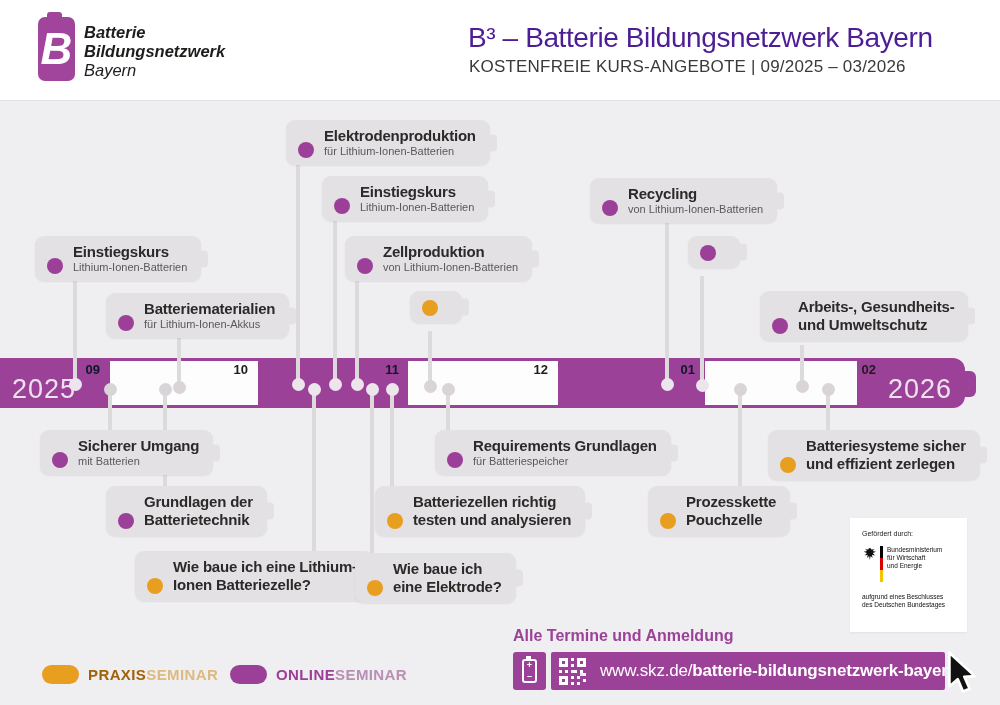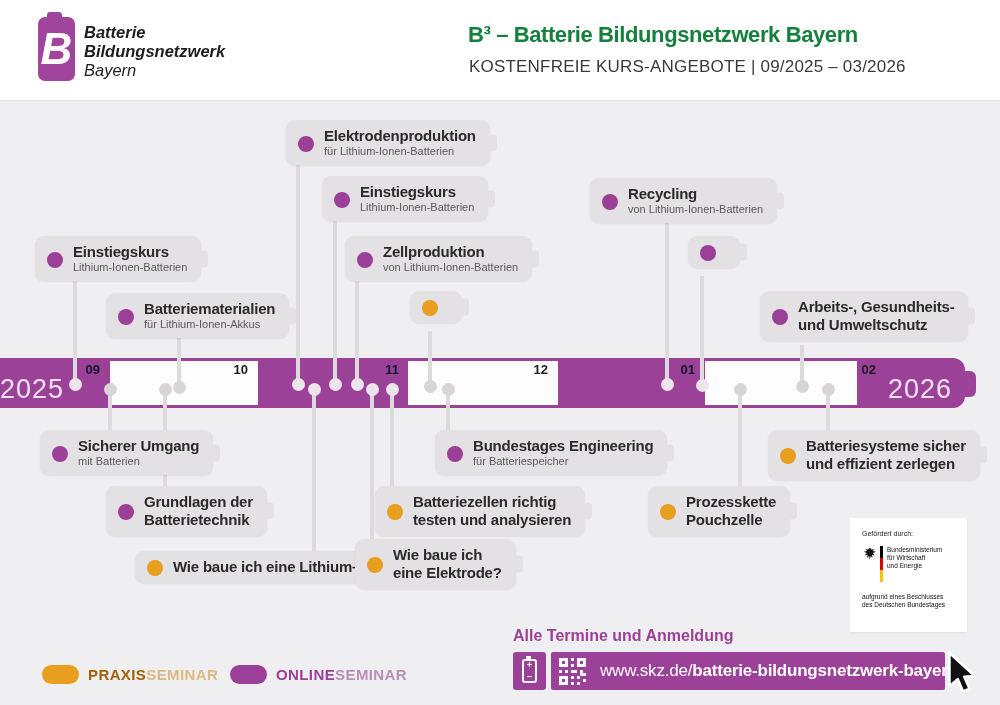--- a/index.html
+++ b/index.html
@@ -11,48 +11,48 @@
                border-bottom:1px solid #e0dfe1;z-index:2;}
   .logo-batt{position:absolute;left:38px;top:17px;width:37px;height:64px;background:#a0459b;
              border-radius:7px;z-index:3;}
   .logo-batt::before{content:"";position:absolute;left:9px;top:-5px;width:15px;height:6px;
              background:#a0459b;border-radius:3px 3px 0 0;}
   .logo-b{position:absolute;left:0;top:4px;width:37px;text-align:center;color:#fff;
           font-weight:700;font-style:italic;font-size:44px;line-height:56px;}
   .logo-text{position:absolute;left:84px;top:23px;z-index:3;color:#1d1d1b;
              font-style:italic;font-weight:700;font-size:16.5px;line-height:19px;}
   .logo-text .thin{font-weight:400;}
-  .hdr-title{position:absolute;left:468px;top:22px;z-index:3;color:#15803d;
-             font-weight:700;font-size:22px;letter-spacing:-0.4px;white-space:nowrap;}
+  .hdr-title{position:absolute;left:468px;top:22px;z-index:3;color:#4c1d95;
+             font-weight:400;font-size:28px;letter-spacing:-0.4px;white-space:nowrap;}
   .hdr-sub{position:absolute;left:469px;top:57px;z-index:3;color:#3a3a39;
            font-size:17px;letter-spacing:0.2px;white-space:nowrap;}
 
   
   .bar{position:absolute;left:0;top:358px;width:965px;height:50px;background:#9c4198;
        border-radius:0 12px 12px 0;z-index:1;}
   .bar-nub{position:absolute;left:963px;top:371px;width:13px;height:26px;background:#9c4198;
        border-radius:0 6px 6px 0;z-index:1;}
   .seg-white{position:absolute;top:361px;height:44px;background:#fdfdfd;z-index:2;}
   .year{position:absolute;z-index:5;color:#f0e2ef;font-size:27px;letter-spacing:1px;}
-  .year-2025{left:0;top:374px;text-align:center;}
+  .year-2025{left:12px;top:374px;text-align:center;}
   .year-2026{left:852px;top:374px;width:100px;text-align:right;}
   .month{position:absolute;top:362px;z-index:5;font-weight:700;font-size:13px;
          width:40px;text-align:right;}
   .month.on-purple{color:#0f172a;}
   .month.on-white{color:#1d1d1b;}
 
   
   .conn{position:absolute;width:4px;background:#dcdadb;z-index:3;}
   .cdot{position:absolute;width:13px;height:13px;border-radius:50%;z-index:4;}
   .cdot.on-purple{background:#ece5eb;}
   .cdot.on-white{background:#d8d4d7;}
 
   
   .card{position:absolute;background:#e3e1e3;border-radius:9px;padding:7px 14px 7px 12px;
-        z-index:6;box-shadow:0 1px 2px rgba(0,0,0,0.07);display:flex;align-items:center;
+        z-index:6;box-shadow:0 1px 2px rgba(0,0,0,0.07);display:flex;align-items:flex-end;
         white-space:nowrap;}
   .card::after{content:"";position:absolute;right:-7px;top:50%;transform:translateY(-50%);
         width:8px;height:17px;background:#e3e1e3;border-radius:0 4px 4px 0;}
   .type-dot{width:16px;height:16px;border-radius:50%;flex:none;margin-right:10px;margin-top:2px;}
   .type-dot.online{background:#9c3f98;}
   .type-dot.praxis{background:#e89e1e;}
   .card-title{font-weight:700;font-size:15px;line-height:18px;color:#2a2a29;letter-spacing:-0.2px;}
   .card-sub{font-size:11px;line-height:13px;color:#59585b;letter-spacing:0;}
 
   
@@ -225,21 +225,21 @@
     <div class="card" style="left: 40px; top: 430px;">
       <span class="type-dot online"></span>
       <div>
         <div class="card-title">Sicherer Umgang</div>
         <div class="card-sub">mit Batterien</div>
       </div>
     </div>
     <div class="card" style="left: 435px; top: 430px;">
       <span class="type-dot online"></span>
       <div>
-        <div class="card-title">Bundestages Engineering</div>
+        <div class="card-title">Requirements Grundlagen</div>
         <div class="card-sub">für Batteriespeicher</div>
       </div>
     </div>
     <div class="card" style="left: 768px; top: 430px;">
       <span class="type-dot praxis"></span>
       <div>
         <div class="card-title">Batteriesysteme sicher</div>
         <div class="card-title">und effizient zerlegen</div>
       </div>
     </div>
@@ -261,23 +261,24 @@
       <span class="type-dot praxis"></span>
       <div>
         <div class="card-title">Prozesskette</div>
         <div class="card-title">Pouchzelle</div>
       </div>
     </div>
     <div class="card" style="left: 135px; top: 551px;">
       <span class="type-dot praxis"></span>
       <div>
         <div class="card-title">Wie baue ich eine Lithium–</div>
-      </div>
-    </div>
-    <div class="card" style="left: 355px; top: 539px;">
+        <div class="card-title">Ionen Batteriezelle?</div>
+      </div>
+    </div>
+    <div class="card" style="left: 355px; top: 553px;">
       <span class="type-dot praxis"></span>
       <div>
         <div class="card-title">Wie baue ich</div>
         <div class="card-title">eine Elektrode?</div>
       </div>
     </div>
   </div>
 
 <div class="pill praxis"></div>
 <div class="legend-label praxis"><span class="b-praxis">PRAXIS</span><span class="l-praxis">SEMINAR</span></div>

